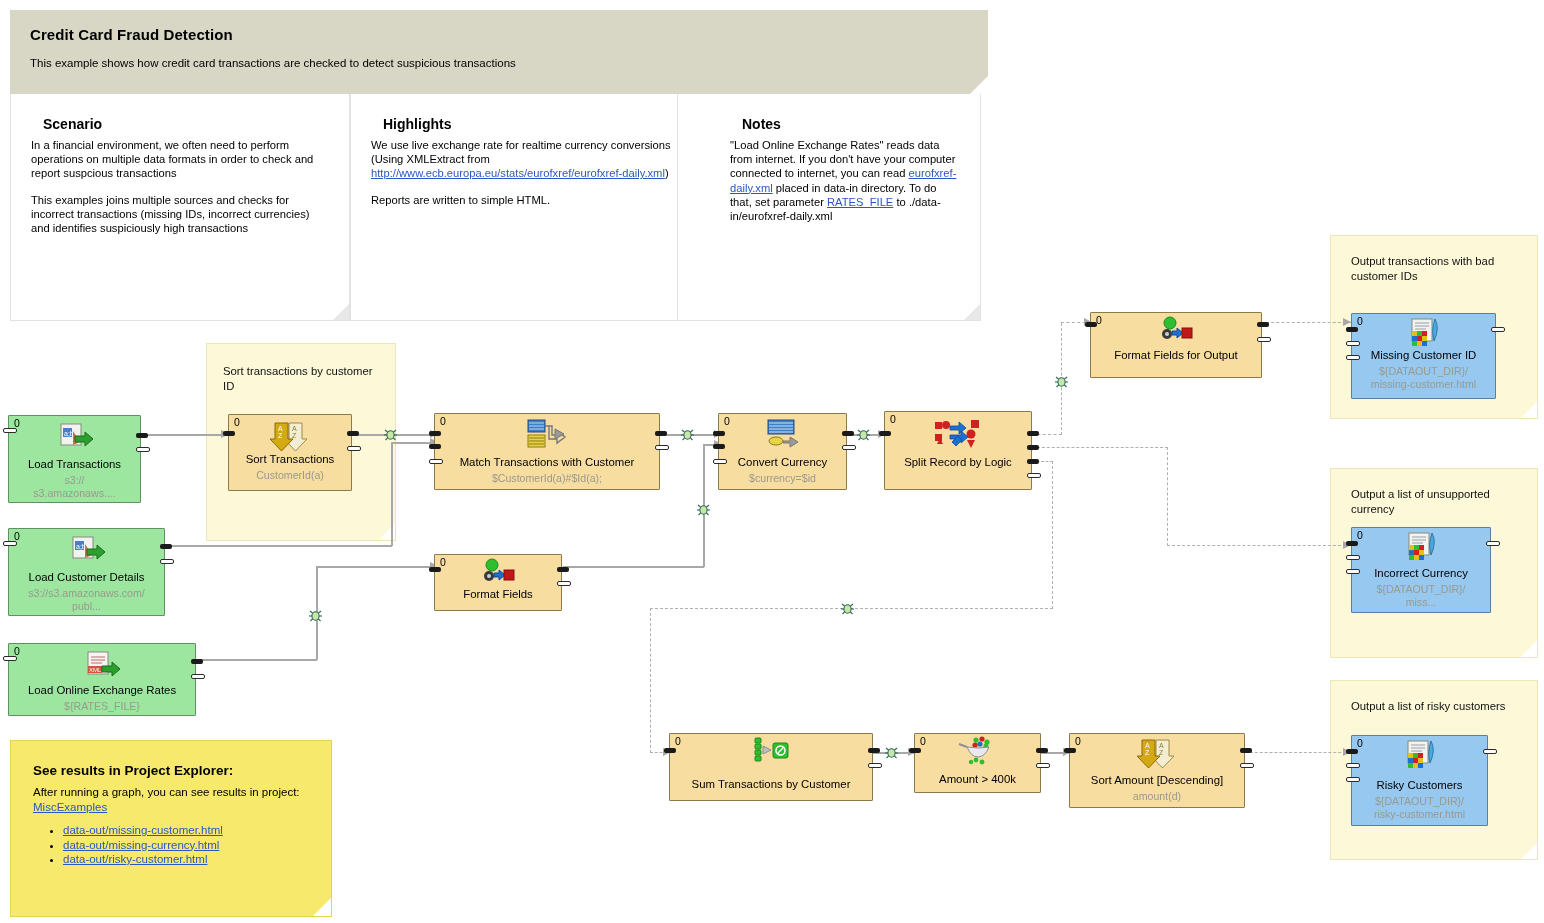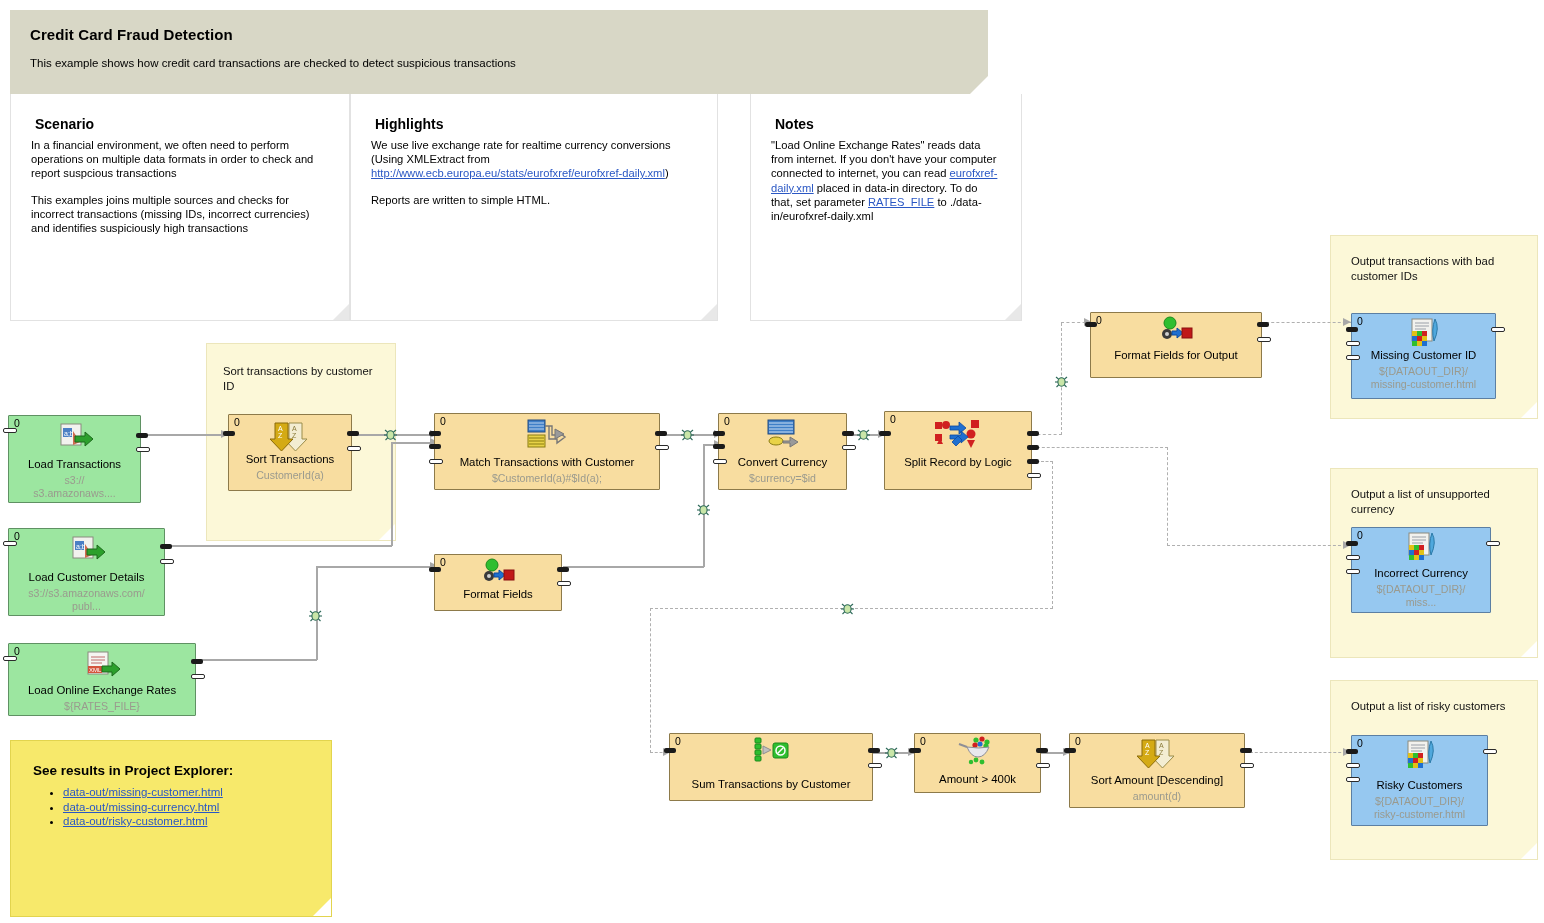--- a/index.html
+++ b/index.html
@@ -10,28 +10,28 @@
   
   #doc-banner{left:10px;top:10px;width:978px;height:84px;background:#d8d7c6;}
   #doc-banner .fold{position:absolute;right:0;bottom:0;width:0;height:0;
        border-left:18px solid transparent;border-bottom:18px solid #ffffff;}
   #doc-title{position:absolute;left:20px;top:16px;font-size:15px;font-weight:bold;letter-spacing:.1px;}
   #doc-sub{position:absolute;left:20px;top:47px;font-size:11.5px;}
 
   .doc-panel{background:#ffffff;border:1px solid #e2e2e2;border-top:none;}
   .doc-panel .fold{position:absolute;right:0;bottom:0;width:0;height:0;
        border-left:16px solid transparent;border-bottom:16px solid #e8e8e8;}
-  .doc-h{font-size:14px;font-weight:bold;margin:0 0 6px 4px;}
+  .doc-h{font-size:14px;font-weight:bold;margin:0 0 6px 12px;}
   .doc-p{font-size:11.2px;line-height:14.2px;margin:0 0 12px 0;}
   .doc-inner{padding:22px 20px 10px 20px;}
   a.lnk{color:#2a57c4;text-decoration:underline;}
 
   #panel-scenario{left:10px;top:94px;width:338px;height:226px;}
   #panel-highlights{left:350px;top:94px;width:366px;height:226px;}
-  #panel-notes{left:750px;top:94px;width:270px;height:226px;}
+  #panel-notes{left:677px;top:94px;width:270px;height:226px;padding-left:32px;}
 
   
   #note-results{left:10px;top:740px;width:320px;height:175px;background:#f7e96b;
       border:1px solid #e2d44e;}
   #note-results .fold{position:absolute;right:0;bottom:0;width:0;height:0;
       border-left:18px solid transparent;border-bottom:18px solid #ffffff;}
   #note-results .inner{padding:22px 22px;}
   #note-results h3{font-size:13.5px;margin:0 0 7px 0;}
   #note-results p{font-size:11.5px;line-height:15px;margin:0 0 8px 0;}
   #note-results ul{margin:0;padding-left:30px;}
@@ -648,20 +648,21 @@
     </svg>
   </div>
   <div class="nlabel" style="top:43px;">Risky Customers</div>
   <div class="nsub" style="top:59px;white-space:pre-line;">${DATAOUT_DIR}/
 risky-customer.html</div>
 </div>
 
 <div class="abs" id="note-results">
   <div class="inner">
     <h3>See results in Project Explorer:</h3>
+    <p><span>After running a graph, you can see results in project: </span><a class="lnk" href="#">MiscExamples</a></p>
     <ul>
       <li><a class="lnk" href="#">data-out/missing-customer.html</a></li>
       <li><a class="lnk" href="#">data-out/missing-currency.html</a></li>
       <li><a class="lnk" href="#">data-out/risky-customer.html</a></li>
     </ul>
   </div>
   <div class="fold"></div>
 </div>
 
 </body></html>

